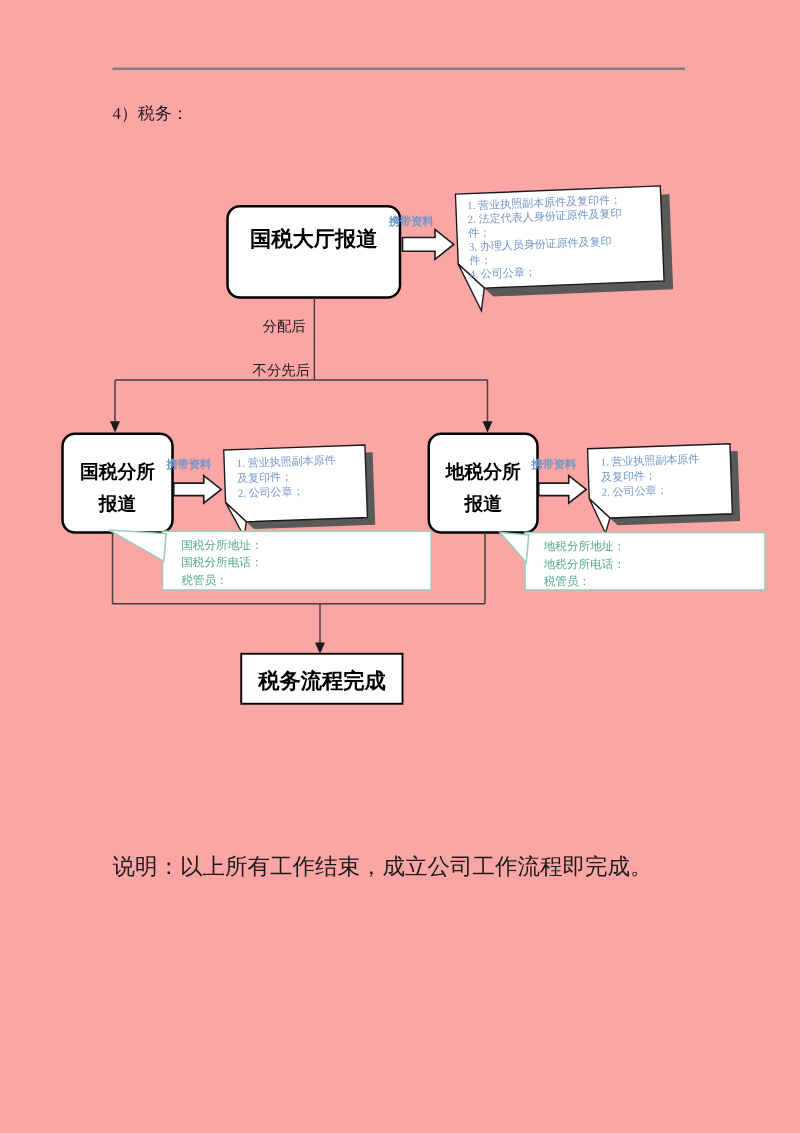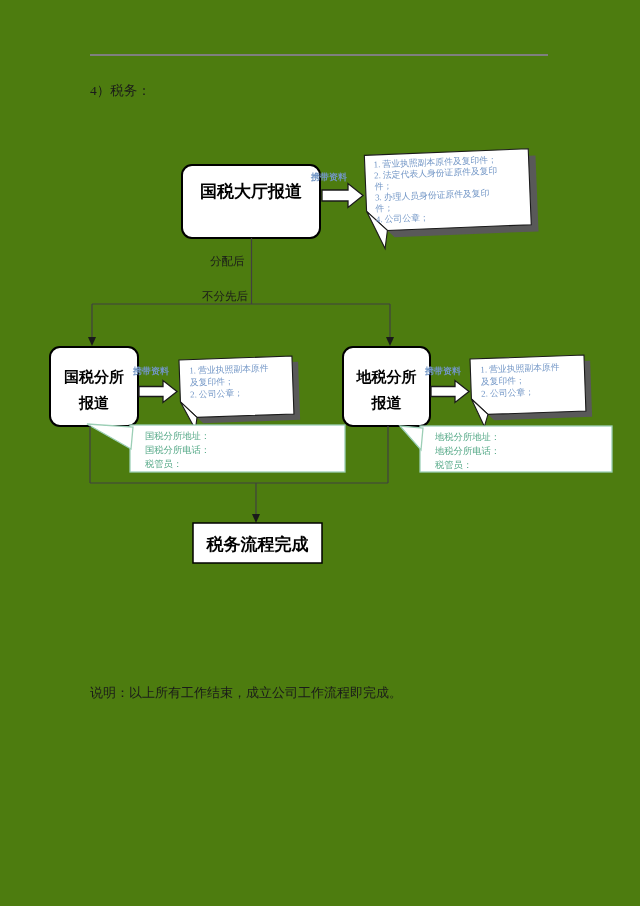--- a/index.html
+++ b/index.html
@@ -1,23 +1,23 @@
 <!DOCTYPE html>
 <html><head>
 <meta charset="utf-8">
 <style>
   html,body{margin:0;padding:0;background:#ffffff;}
   .page{
-    position:relative;width:640px;height:906px;background:#4d7c0f;overflow:hidden;
+    position:relative;width:640px;height:906px;background:#fca5a5;overflow:hidden;
     font-family:"Liberation Serif","DejaVu Serif",serif;color:#1a1a1a;
   }
   .rule{position:absolute;left:90px;top:54px;width:458px;height:2px;background:#7f7f7f;}
   .heading{position:absolute;left:90px;top:83px;font-size:13.5px;line-height:16px;}
   .subheading{position:absolute;left:90px;top:115px;font-size:13.5px;line-height:16px;}
-  .footer-note{position:absolute;left:90px;top:685px;font-size:13px;line-height:16px;}
+  .footer-note{position:absolute;left:90px;top:685px;font-size:18px;line-height:16px;}
   svg.flow{position:absolute;left:0;top:130px;width:640px;height:460px;}
   svg .nodebox{fill:#ffffff;stroke:#000000;stroke-width:2;}
   svg .nodebox-thin{fill:#ffffff;stroke:#000000;stroke-width:1.5;}
   svg .nodetext{font-family:"Liberation Sans","DejaVu Sans",sans-serif;font-weight:bold;fill:#000000;text-anchor:middle;}
   svg .conn{stroke:#404040;stroke-width:1.2;fill:none;}
   svg .ah{fill:#1a1a1a;stroke:none;}
   svg .blockarrow{fill:#ffffff;stroke:#1a1a1a;stroke-width:1.3;stroke-linejoin:miter;}
   svg .notebody{fill:#ffffff;stroke:#1a1a1a;stroke-width:1.1;stroke-linejoin:miter;}
   svg .noteshadow{stroke:none;}
   svg .notetext{font-family:"Liberation Serif","DejaVu Serif",serif;font-size:8.8px;}

